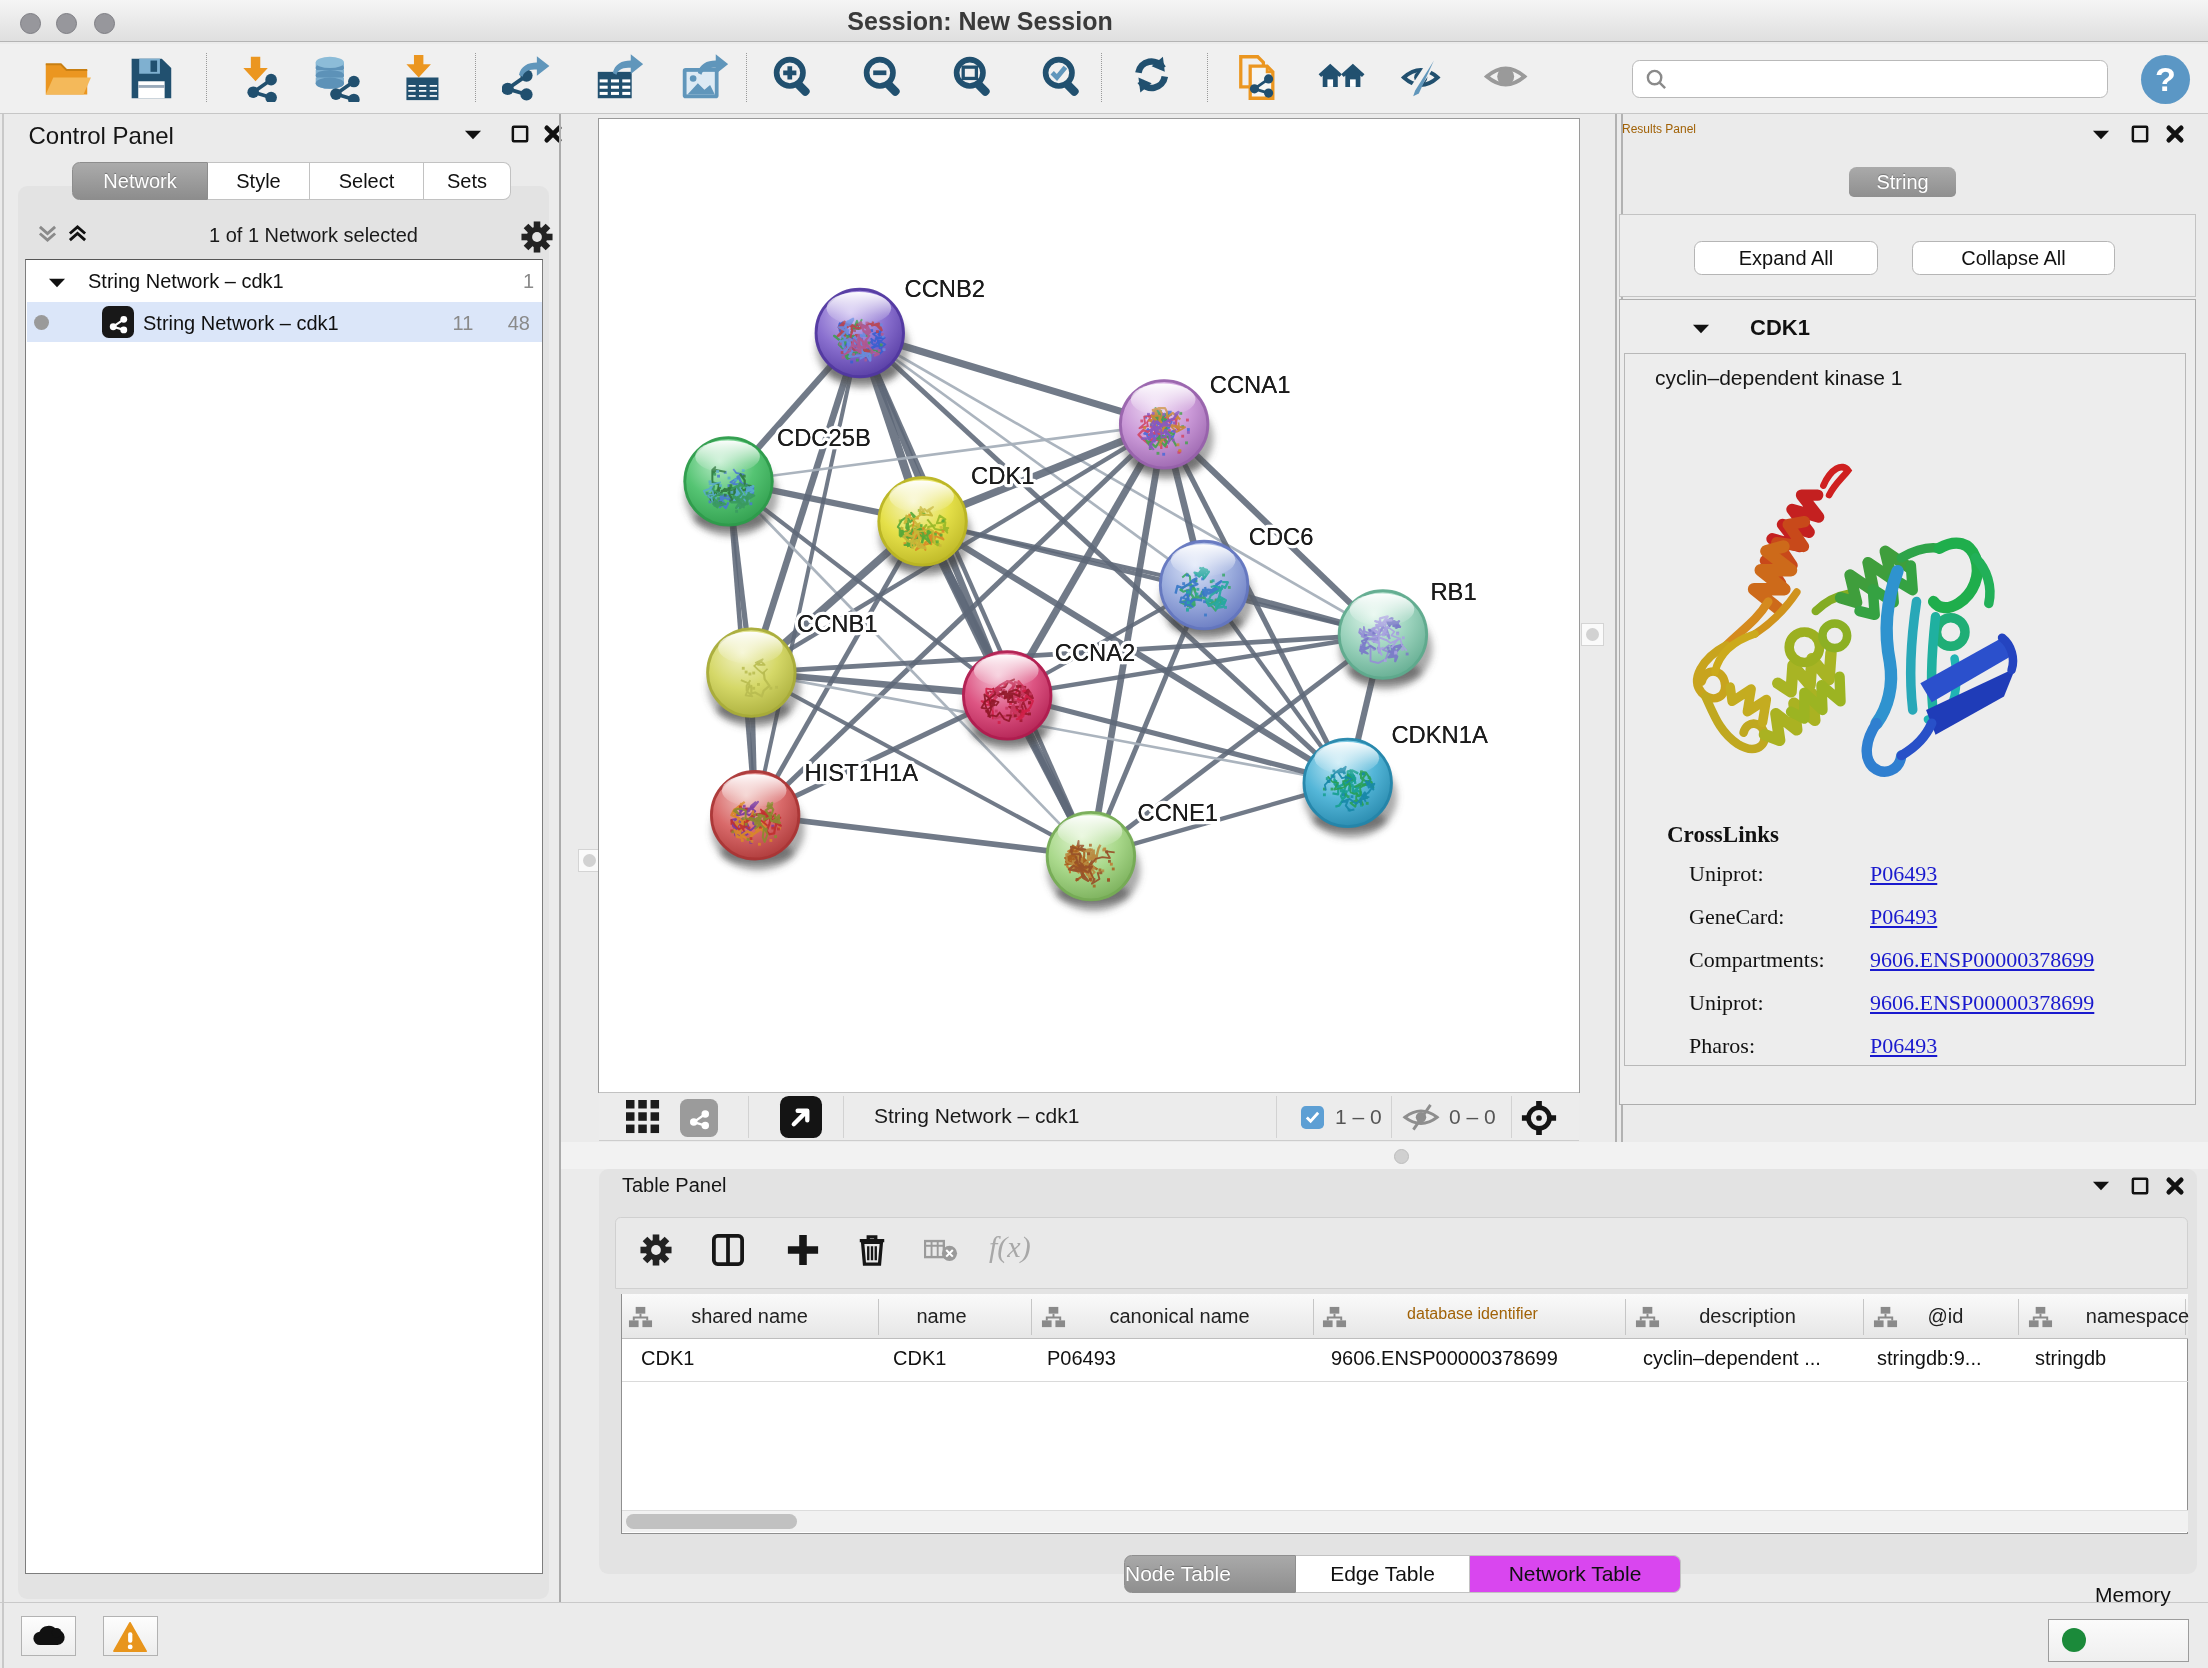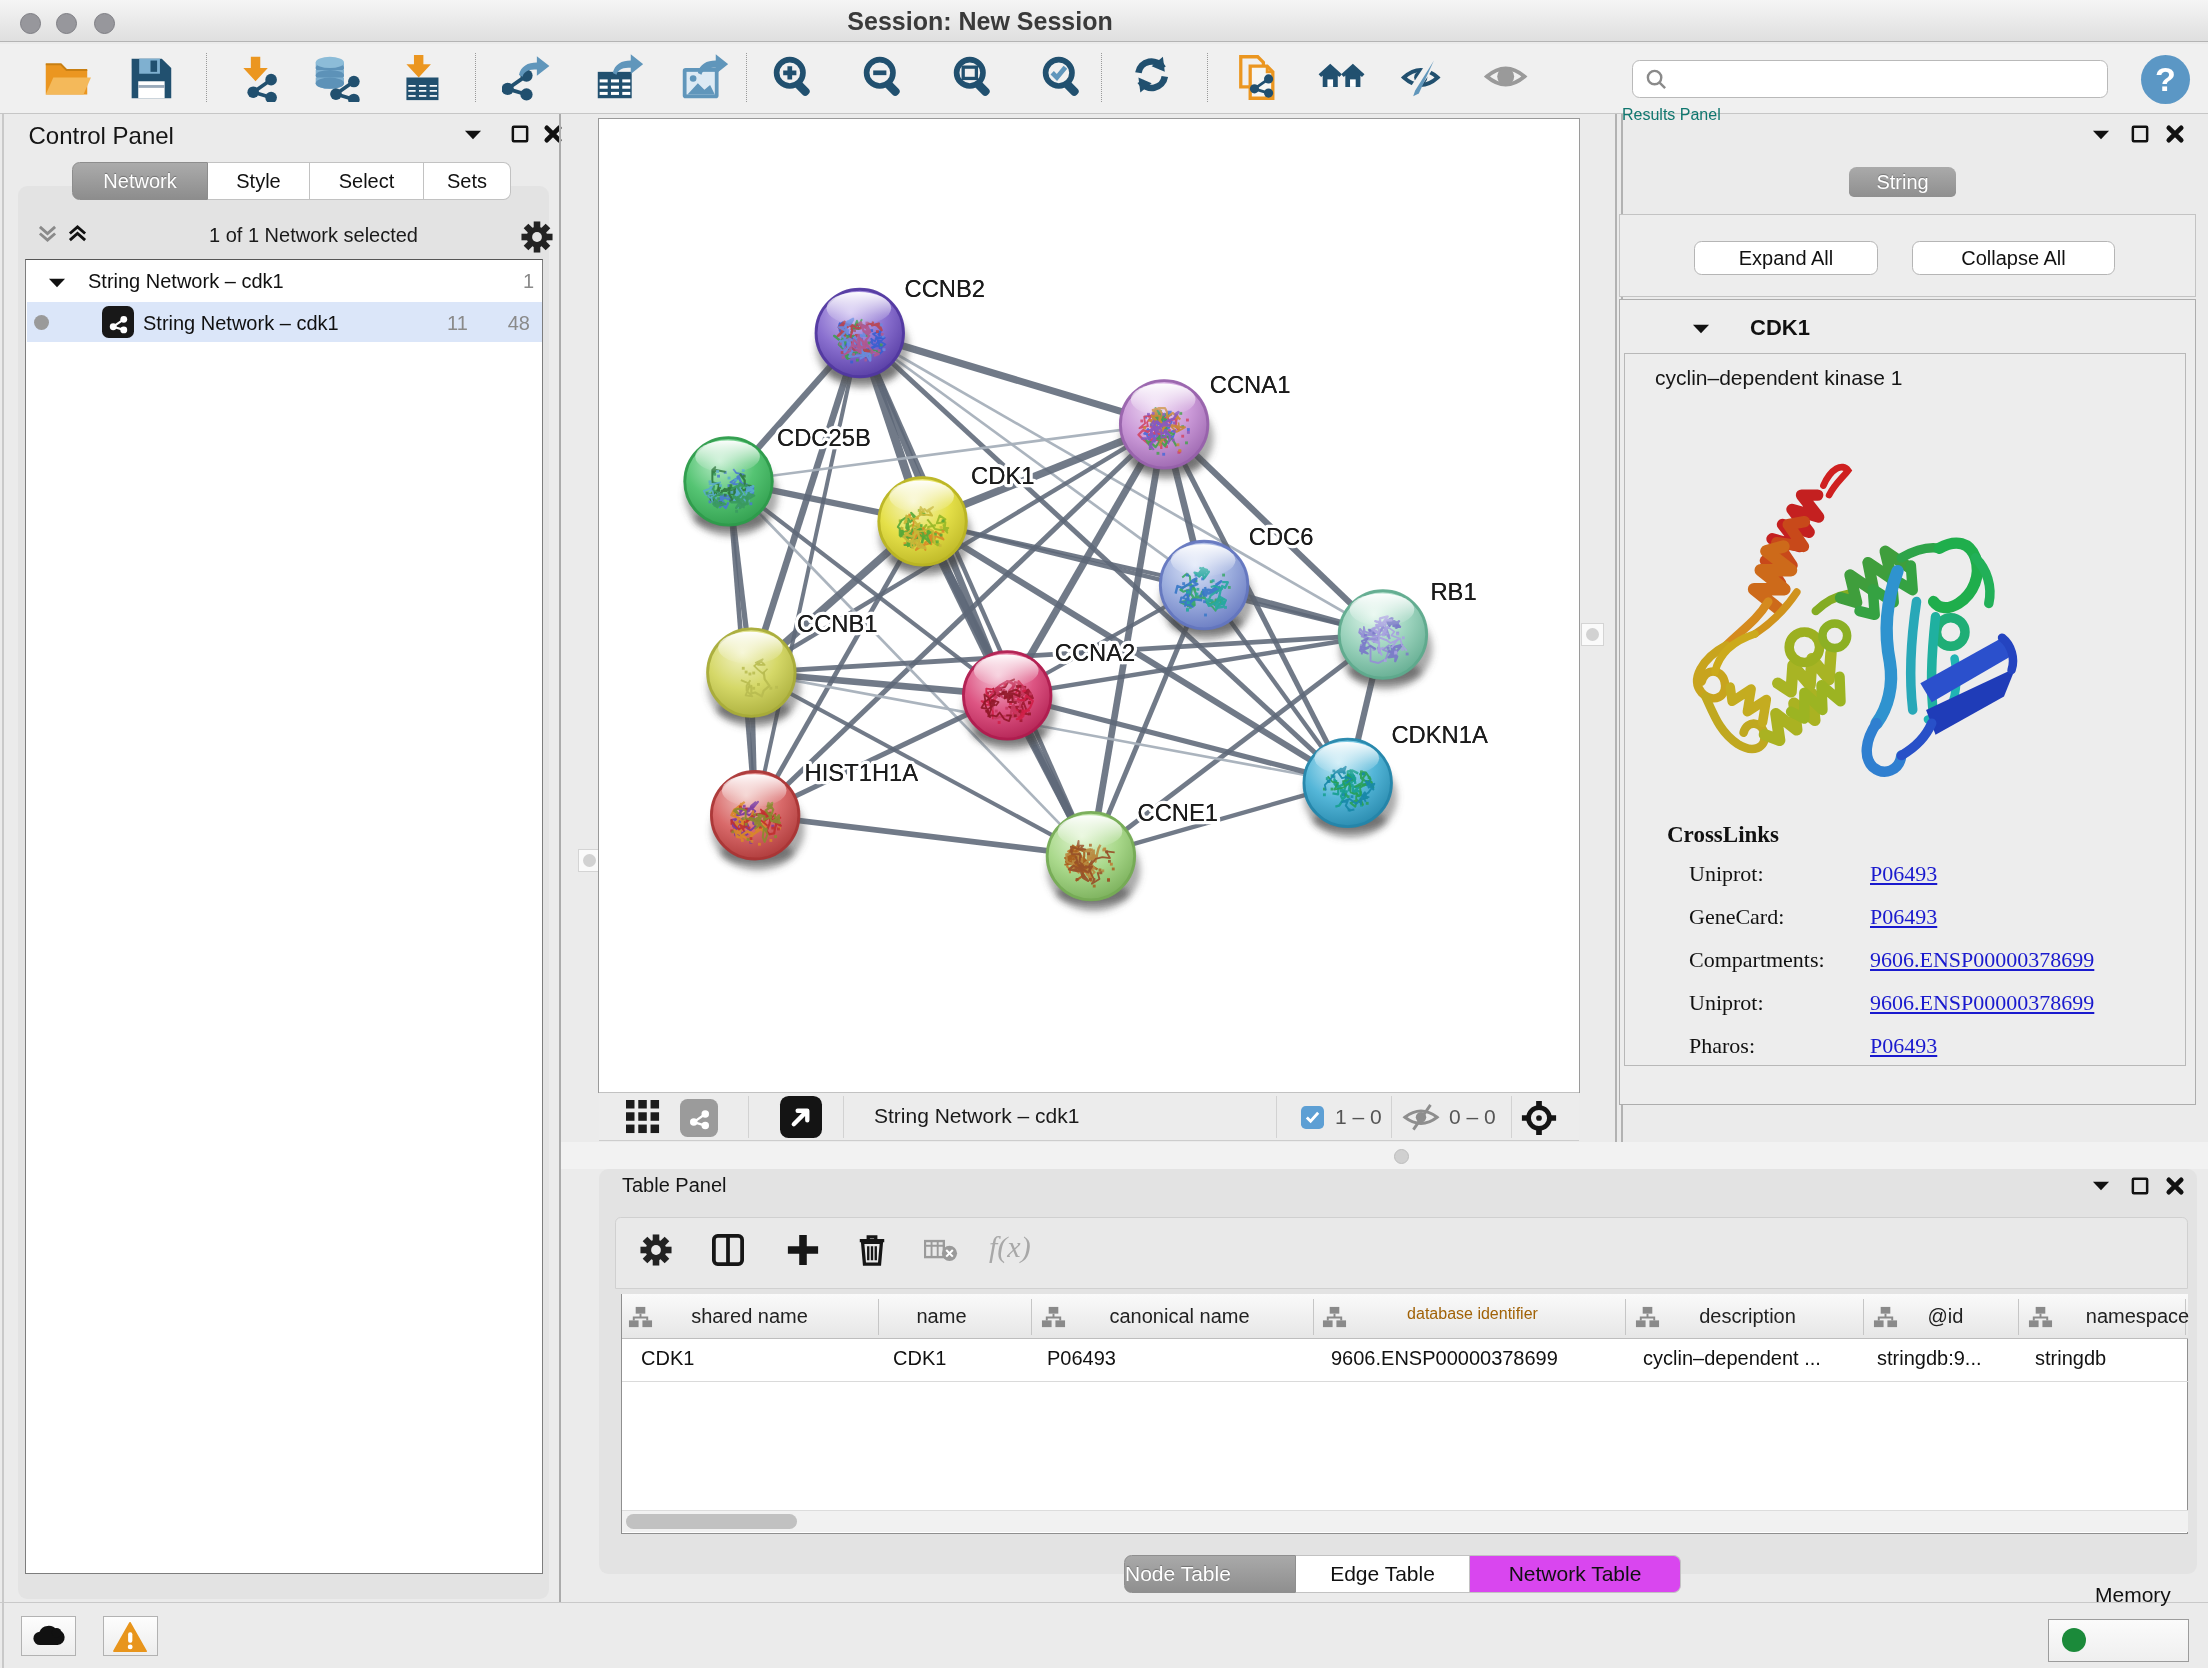--- a/index.html
+++ b/index.html
@@ -213,21 +213,21 @@
 <div class="abs" style="left:102px;top:306px;width:32px;height:32px;background:#181818;border-radius:6.7px"></div>
 <svg style="position:absolute;left:107px;top:311px" width="23" height="23" viewBox="0 0 24 24">
     <g transform="translate(12,12) scale(0.55)">
       <path d="M-10 8 L10 -6 M-10 8 L10 14" stroke="#fff" stroke-width="4"></path>
       <circle cx="-10" cy="8" r="6.5" fill="#fff"></circle>
       <circle cx="10" cy="-6" r="6.5" fill="#fff"></circle>
       <circle cx="10" cy="14" r="6.5" fill="#fff"></circle>
     </g>
   </svg>
 <div class="abs" style="left:143px;top:312px;font-size:20px;color:#111">String Network – cdk1</div>
-<div class="abs" style="left:447px;top:312px;width:32px;text-align:left;font-size:20px;color:#8a8a8a">11</div>
+<div class="abs" style="left:447px;top:312px;width:32px;text-align:center;font-size:20px;color:#8a8a8a">11</div>
 <div class="abs" style="left:498px;top:312px;width:32px;text-align:right;font-size:20px;color:#8a8a8a">48</div>
 <div class="abs" style="left:559px;top:114px;width:1.9px;height:1488px;background:#ababab"></div>
 <div class="abs" style="left:578px;top:849px;width:23px;height:23px;background:#fafafa;border:1px solid #d4d4d4"></div>
 <div class="abs" style="left:583px;top:854px;width:13.3px;height:13.3px;border-radius:6.7px;background:#d2d2d2"></div>
 <div class="abs" style="left:1615px;top:114px;width:1.9px;height:1056px;background:#b2b2b2"></div>
 <div class="abs" style="left:1621px;top:114px;width:1.9px;height:1056px;background:#b2b2b2"></div>
 <div class="abs" style="left:1581px;top:623px;width:23px;height:23px;background:#fafafa;border:1px solid #d4d4d4"></div>
 <div class="abs" style="left:1586px;top:628px;width:13.3px;height:13.3px;border-radius:6.7px;background:#d2d2d2"></div>
 <div class="abs" style="left:598px;top:118px;width:982px;height:975px;background:#fff;border:1px solid #9a9a9a"></div>
 <svg width="980" height="973" viewBox="630 125 1030 1023" style="position:absolute;left:599px;top:119px">
@@ -999,21 +999,21 @@
   </svg>
 <div class="abs" style="left:1449px;top:1105px;font-size:21px;color:#555">0 – 0</div>
 <div class="abs" style="left:1511px;top:1096px;width:0;height:42px;border-left:1.9px solid #d2d2d2"></div>
 <svg style="position:absolute;left:1520px;top:1099px" width="38" height="38" viewBox="0 0 40 40">
     <circle cx="20" cy="20" r="11" fill="none" stroke="#141414" stroke-width="5"></circle>
     <path d="M20 2 L20 10 M20 30 L20 38 M2 20 L10 20 M30 20 L38 20" stroke="#141414" stroke-width="6"></path>
     <circle cx="20" cy="20" r="3" fill="#141414"></circle>
   </svg>
 <div class="abs" style="left:561px;top:1142px;width:1647px;height:27px;background:#f2f2f2"></div>
 <div class="abs" style="left:1394px;top:1149px;width:15px;height:15px;border-radius:7.6px;background:#d0d0d0;border:1px solid #bdbdbd"></div>
-<div class="abs" style="left:1622px;top:106px;font-size:16px;color:#0f766e">Results Panel</div>
+<div class="abs" style="left:1622px;top:122px;font-size:12px;color:#a16207">Results Panel</div>
 <svg style="position:absolute;left:2091px;top:126px" width="20" height="18" viewBox="0 0 21 19">
     <path d="M2 5 L19 5 L10.5 14 Z" fill="#111"></path>
   </svg>
 <svg style="position:absolute;left:2130px;top:124px" width="20" height="20" viewBox="0 0 21 21">
     <rect x="3" y="3" width="15" height="15" fill="none" stroke="#111" stroke-width="2.6" rx="1"></rect>
   </svg>
 <svg style="position:absolute;left:2165px;top:124px" width="20" height="20" viewBox="0 0 21 21">
     <path d="M4 4 L17 17 M17 4 L4 17" stroke="#111" stroke-width="5" stroke-linecap="round"></path>
   </svg>
 <div class="abs" style="left:1849px;top:167px;width:107px;height:29.5px;background:linear-gradient(#aaaaaa,#8f8f8f);border-radius:7.6px 7.6px 4.8px 4.8px;color:#fff;font-size:20px;text-align:center;line-height:31px;text-shadow:0 -1px 1px rgba(0,0,0,.3)">String</div>

